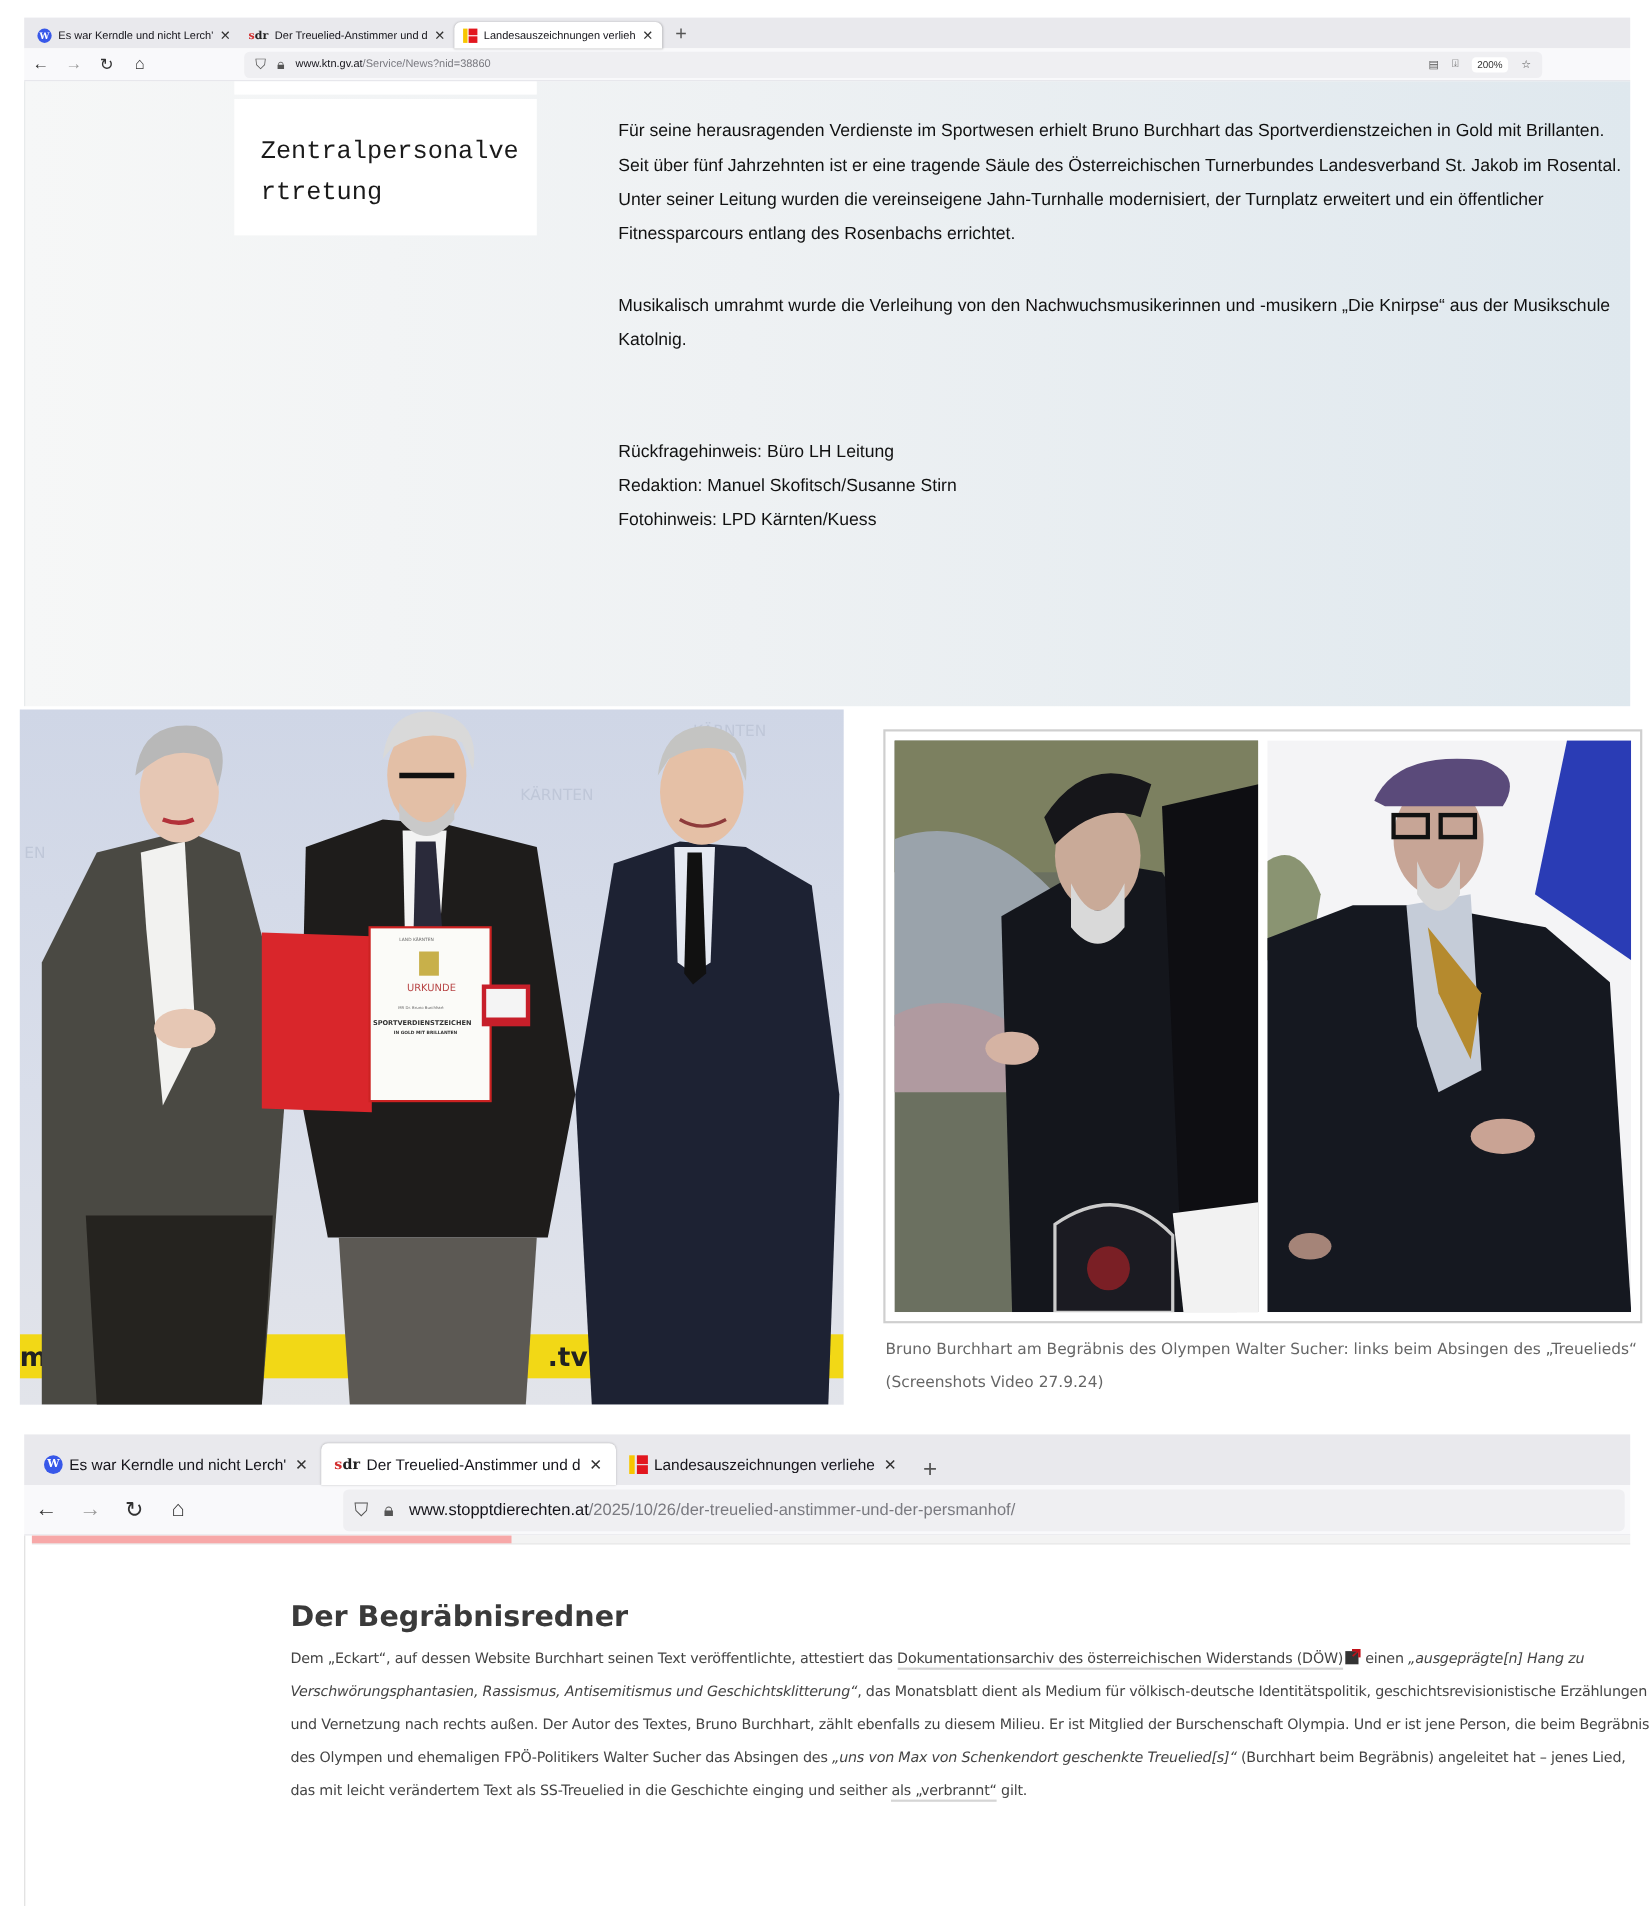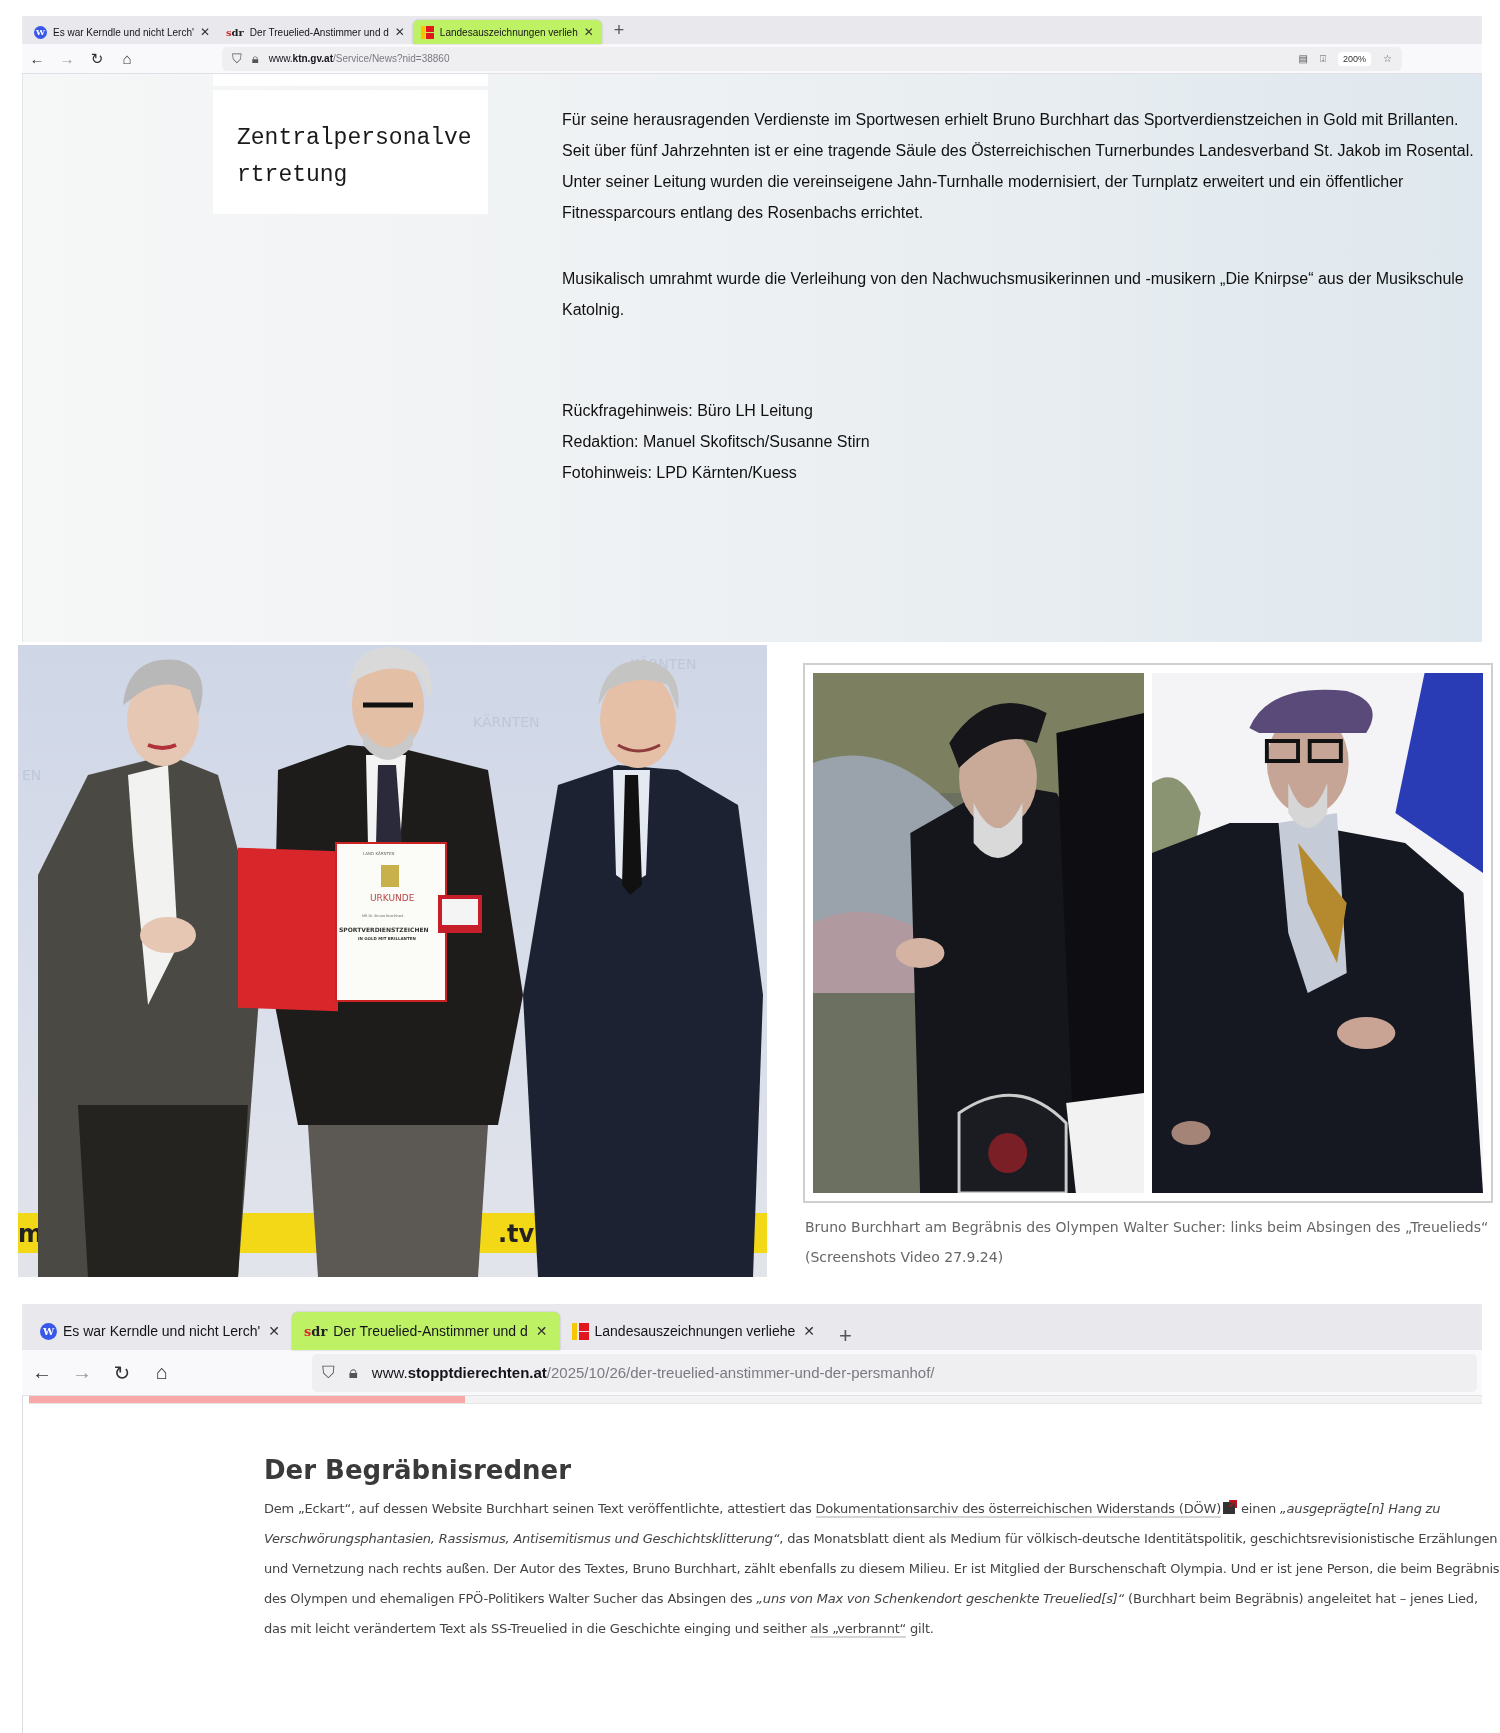--- a/index.html
+++ b/index.html
@@ -3,39 +3,39 @@
 <meta charset="utf-8">
 <style>
   * { box-sizing: border-box; margin: 0; padding: 0; }
   html, body { width: 1500px; height: 1733px; background: #ffffff; overflow: hidden; }
   body { position: relative; font-family: "Liberation Sans", sans-serif; color: #222; }
 
   
   .browser { position: absolute; left: 22px; width: 1460px; }
   .tabbar { height: 34px; background: #e9e9ed; display: flex; align-items: flex-end; padding-left: 4px; }
   .tab { height: 28px; display: flex; align-items: center; padding: 0 8px; font-size: 11px; color: #15141a; white-space: nowrap; position: relative; }
-  .tab.active { background: #bef264; border-radius: 6px 6px 0 0; box-shadow: 0 0 2px rgba(0,0,0,.25); }
+  .tab.active { background: #ffffff; border-radius: 6px 6px 0 0; box-shadow: 0 0 2px rgba(0,0,0,.25); }
   .tab .fav { width: 13px; height: 13px; margin-right: 6px; flex: none; display: inline-flex; align-items: center; justify-content: center; }
   .tab .ttl { overflow: hidden; text-overflow: clip; }
   .tab .close { margin-left: 6px; font-size: 12px; color: #333; }
   .newtab { font-size: 18px; color: #555; padding: 0 12px; height: 28px; display: flex; align-items: center; }
   .fav-wp { border-radius: 50%; background: #3858e9; color: #fff; font-size: 8px; font-weight: bold; font-family: "DejaVu Serif", serif; }
   .fav-sdr { font-family: "DejaVu Serif", serif; font-weight: bold; font-size: 10px; width: auto !important; color: #222; }
   .fav-sdr .s { color: #d32f2f; }
   .fav-ktn { position: relative; }
   .fav-ktn .y { position: absolute; left: 0; top: 0; width: 4px; height: 13px; background: #f7c600; }
   .fav-ktn .r1 { position: absolute; left: 5px; top: 0; width: 8px; height: 6px; background: #e2161e; }
   .fav-ktn .r2 { position: absolute; left: 5px; top: 7px; width: 8px; height: 6px; background: #e2161e; }
 
   .navbar { height: 36px; background: #f9f9fb; display: flex; align-items: center; border-bottom: 1px solid #e0e0e6; }
   .navbtn { width: 30px; text-align: center; color: #333; font-size: 15px; }
   .navbtn.disabled { color: #999; }
   .urlbar { height: 28px; background: #efeff2; border-radius: 5px; display: flex; align-items: center; padding: 0 10px; font-size: 11px; color: #6c6c70; }
   .urlbar .ic { margin-right: 10px; color: #555; font-size: 13px; }
-  .urlbar .host b { color: #15141a; font-weight: bold; }
+  .urlbar .host b { color: #15141a; font-weight: normal; }
   .urlbar .host { color: #15141a; }
   .urlbar .path { color: #7a7a80; }
   .url-right { margin-left: auto; display: flex; align-items: center; gap: 12px; color: #555; }
   .zoom-badge { background: #fff; border-radius: 4px; padding: 2px 5px; font-size: 9px; color: #333; }
 
   
   #b1 { top: 16px; }
   #b1 .tabbar { height: 28px; }
   #b1 .tab { height: 24px; font-size: 10px; }
   #b1 .navbar { height: 30px; }

